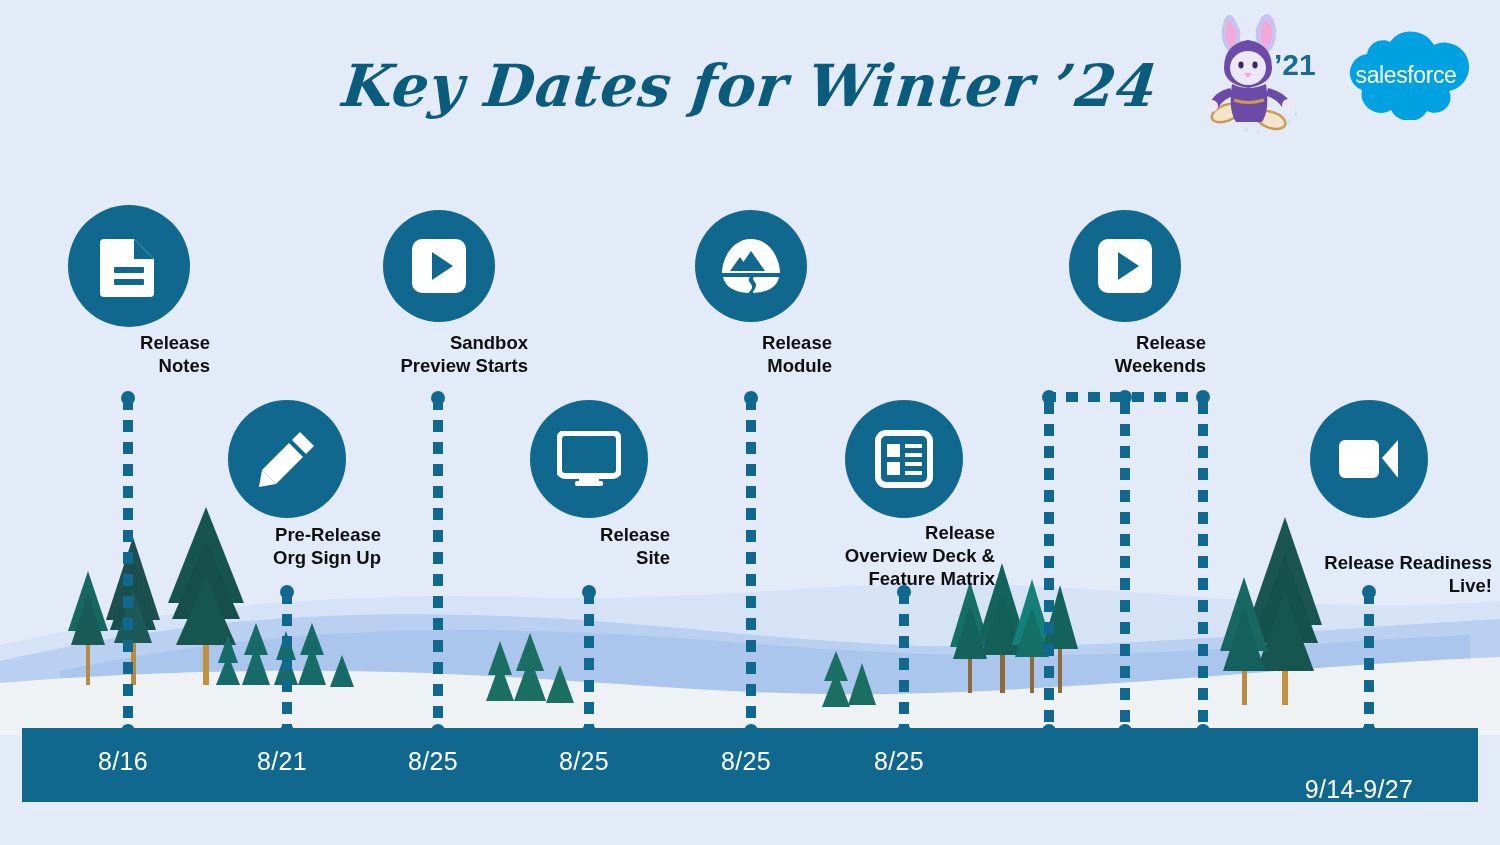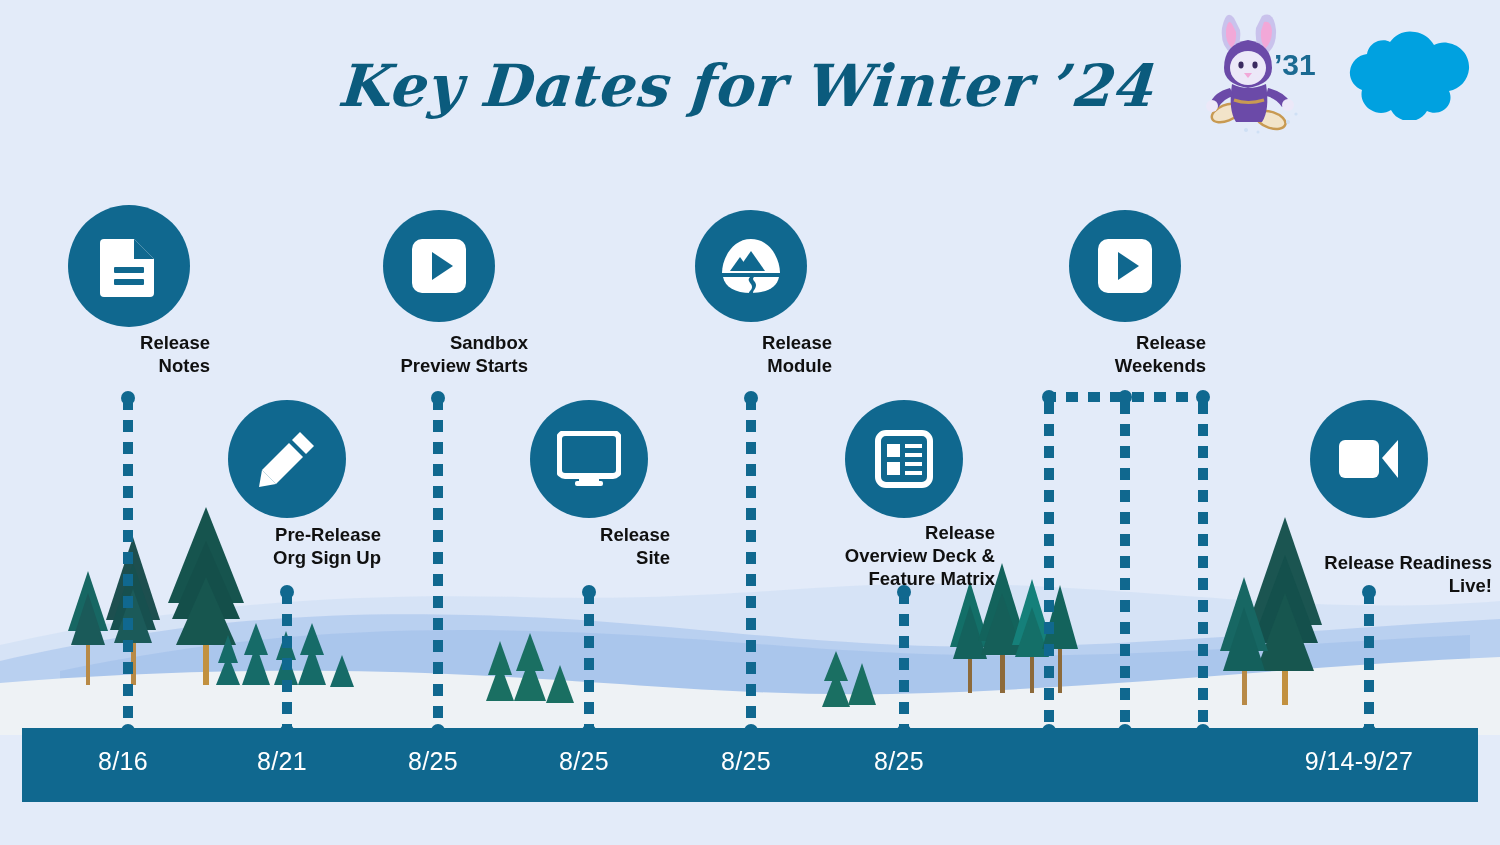--- a/index.html
+++ b/index.html
@@ -168,25 +168,26 @@
       <circle cx="16" cy="96" r="6" fill="#ece8f8"></circle>
       <circle cx="92" cy="95" r="6" fill="#ece8f8"></circle>
 
       <path d="M38 90 Q52 95 68 90" stroke="#c89a52" stroke-width="3" fill="none"></path>
 
       <circle cx="92" cy="112" r="2" fill="#cfe0f5"></circle>
       <circle cx="100" cy="104" r="1.6" fill="#cfe0f5"></circle>
       <circle cx="50" cy="120" r="2" fill="#cfe0f5"></circle>
       <circle cx="62" cy="122" r="1.5" fill="#cfe0f5"></circle>
     </svg>
-    <div id="mascot-year">’31</div>
+    <div id="mascot-year">’21</div>
 
     <svg id="sf-logo" viewBox="0 0 140 92">
       <path fill="#00a1e0" d="M54 14c6-8 15-12 25-10 8 1 15 6 19 13 4-2 9-3 14-2 13 2 22 13 21 26-1 11-9 20-20 22 2 4 2 9 0 13-4 8-14 11-22 7-4 7-12 11-20 10-7-1-13-5-16-11-6 4-14 4-20 0C28 78 24 70 26 62c-8-3-13-11-12-19 1-9 8-16 17-17 1-6 5-11 11-13 4-1 9-1 12 1z"></path>
     </svg>
+    <div id="sf-logo-text">salesforce</div>
   </div>
 
   <div id="below-bar"></div>
 
   <svg id="landscape" viewBox="0 0 1500 250" preserveAspectRatio="none">
     <defs>
       <linearGradient id="hillA" x1="0" y1="0" x2="0" y2="1">
         <stop offset="0" stop-color="#cfe0f7"></stop>
           <stop offset="1" stop-color="#aac6ee"></stop>
       </linearGradient>
@@ -399,16 +400,16 @@
 Live!</div>
   </div>
 
   <div id="datebar">
     <div class="datelabel" style="left:21px; width:160px;">8/16</div>
     <div class="datelabel" style="left:180px; width:160px;">8/21</div>
     <div class="datelabel" style="left:331px; width:160px;">8/25</div>
     <div class="datelabel" style="left:482px; width:160px;">8/25</div>
     <div class="datelabel" style="left:644px; width:160px;">8/25</div>
     <div class="datelabel" style="left:797px; width:160px;">8/25</div>
-    <div class="datelabel" style="left:1232px; width:210px;">9/14-9/27</div>
+    <div class="datelabel" style="left:1232px; width:210px;margin-top:28px;">9/14-9/27</div>
   </div>
 
 </div>
 
 </body></html>

